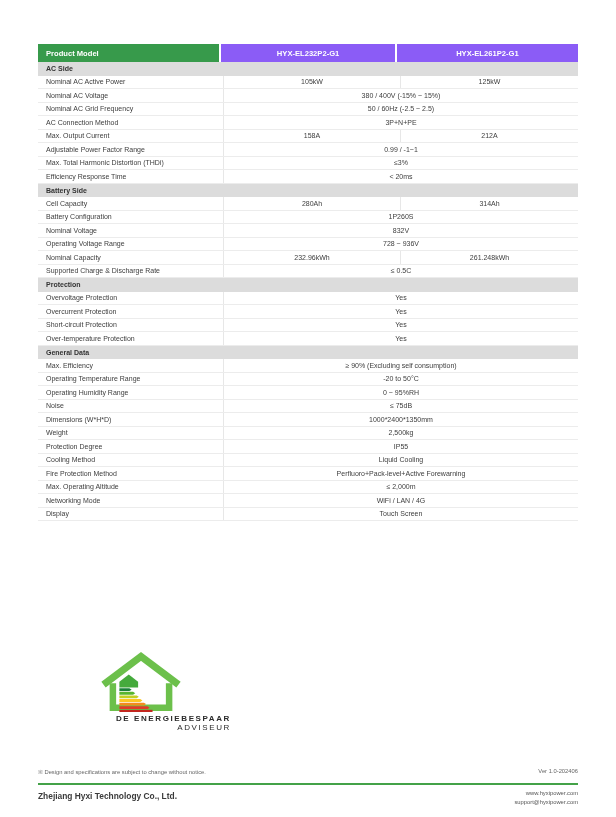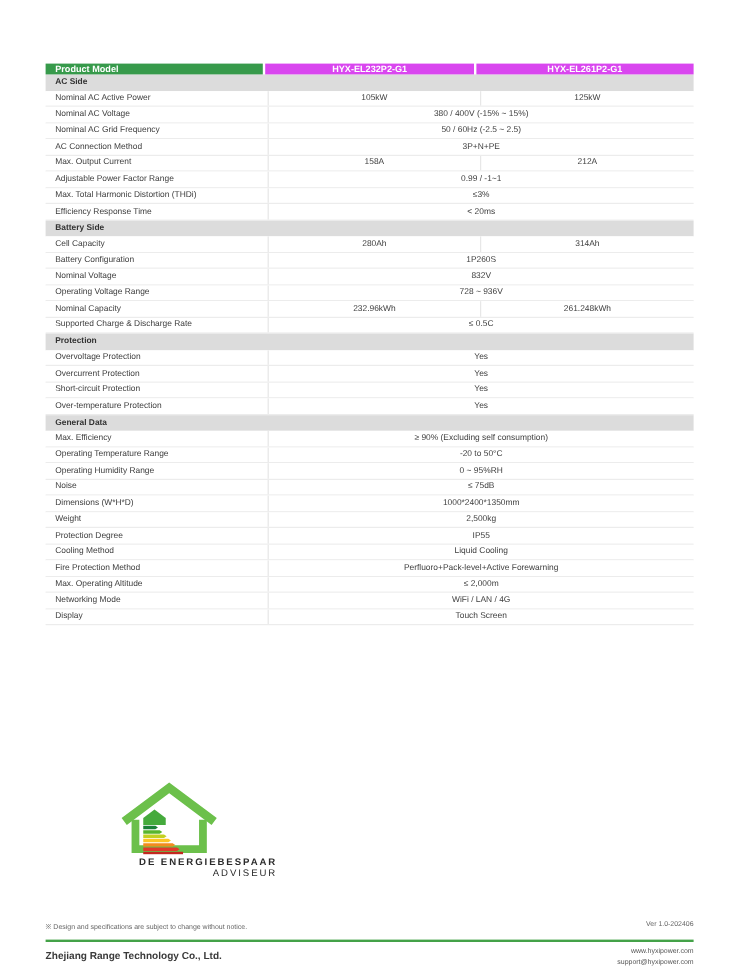--- a/index.html
+++ b/index.html
@@ -2,22 +2,22 @@
 <html><head>
 <meta charset="utf-8">
 <style>
   html,body{margin:0;padding:0;}
   body{
     width:616px;height:817px;position:relative;background:#ffffff;
     font-family:"Liberation Sans", sans-serif;color:#3d3d3d;overflow:hidden;
   }
   
   .spec-table{position:absolute;left:38px;top:44px;width:540px;font-size:7px;}
-  .thead{display:flex;height:18px;align-items:flex-end;}
-  .th{background:#d946ef;color:#fff;font-weight:bold;font-size:7.6px;
+  .thead{display:flex;height:18px;}
+  .th{background:#8b5cf6;color:#fff;font-weight:bold;font-size:7.6px;
       display:flex;align-items:center;justify-content:center;box-sizing:border-box;}
   .th.first{width:184px;background:#379a4b;justify-content:flex-start;padding-left:8px;margin-right:2px;}
   .th.m1{width:176px;margin-right:2px;}
   .th.m2{width:184px;}
   .tr{display:flex;height:13.5px;box-sizing:border-box;border-bottom:1px solid #ececec;
       background:#fff;align-items:stretch;}
   .td{display:flex;align-items:center;box-sizing:border-box;}
   .td.label{width:185px;padding-left:8px;}
   .td.v1{width:177px;justify-content:center;border-left:1px solid #e7e7e7;}
   .td.v2{width:178px;justify-content:center;border-left:1px solid #e7e7e7;}
@@ -202,17 +202,17 @@
   </svg>
   <div class="logo-line1">DE ENERGIEBESPAAR</div>
   <div class="logo-line2">ADVISEUR</div>
 </div>
 
 <div class="disclaimer-row">
   <span>※ Design and specifications are subject to change without notice.</span>
   <span>Ver 1.0-202406</span>
 </div>
 <div class="footer-line"></div>
-<div class="company">Zhejiang Range Technology Co., Ltd.</div>
+<div class="company">Zhejiang Hyxi Technology Co., Ltd.</div>
 <div class="contact">
   <div>www.hyxipower.com</div>
   <div>support@hyxipower.com</div>
 </div>
 
 </body></html>

